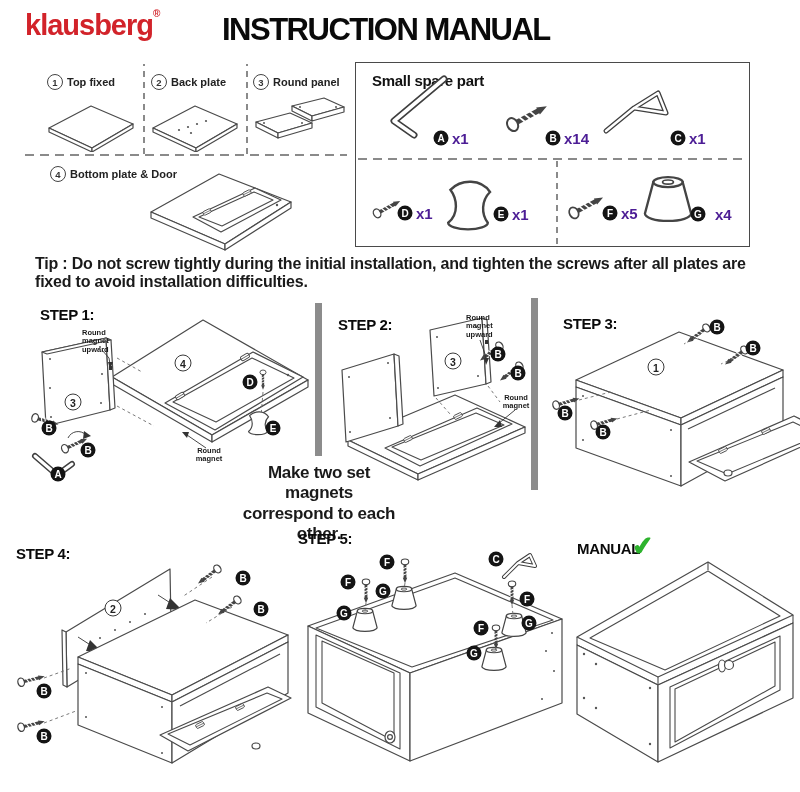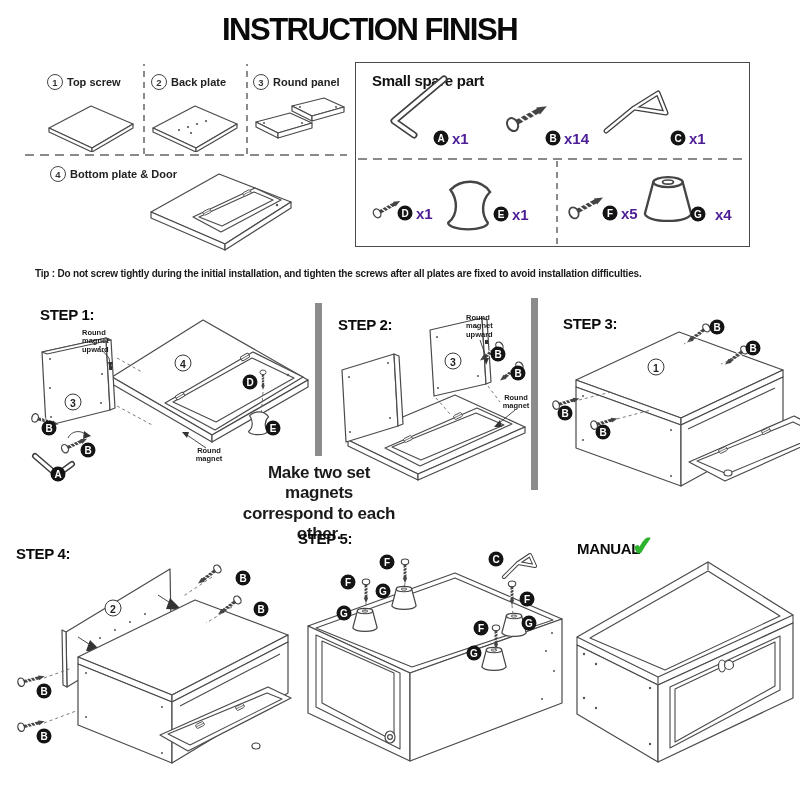--- a/index.html
+++ b/index.html
@@ -19,21 +19,21 @@
   .hdash{height:2.4px;background:repeating-linear-gradient(90deg,#8a8a8a 0 9px,transparent 9px 15px);}
   .part-head{display:flex;align-items:center;gap:4px;font-size:11px;font-weight:600;color:#222;white-space:nowrap;}
   .numcirc{width:14px;height:14px;border:1.2px solid #444;border-radius:50%;display:flex;
            align-items:center;justify-content:center;font-size:9.5px;font-weight:600;color:#333;flex:none;background:#fff;}
 
   
   .sparebox{left:355px;top:62px;width:395px;height:185px;border:1.5px solid #4a4a4a;box-sizing:border-box;}
   .spare-title{left:16px;top:9px;font-size:15px;font-weight:800;letter-spacing:-0.3px;}
   .qty{font-size:15px;font-weight:700;color:#4c1d95;}
 
-  .tip{left:35px;top:268px;width:720px;font-size:10px;font-weight:600;letter-spacing:-0.2px;color:#1a1a1a;}
+  .tip{left:35px;top:255px;width:720px;font-size:16px;font-weight:600;letter-spacing:-0.2px;color:#1a1a1a;}
 
   
   .stephead{font-size:15px;font-weight:800;letter-spacing:-0.3px;color:#0a0a0a;}
   .vbar{width:7px;background:#8c8c8c;}
   .badge{position:absolute;width:15px;height:15px;border-radius:50%;background:#141414;color:#fff;
          display:flex;align-items:center;justify-content:center;font-size:10px;font-weight:700;
          transform:translate(-50%,-50%);z-index:3;}
   .circ{position:absolute;width:17px;height:17px;border-radius:50%;border:1.3px solid #3a3a3a;background:#fff;
         color:#222;display:flex;align-items:center;justify-content:center;font-size:10.5px;font-weight:600;
         transform:translate(-50%,-50%);z-index:2;box-sizing:border-box;}
@@ -76,30 +76,31 @@
     </g>
     <g id="sym-hinge">
       <rect x="-5" y="-2.5" width="10" height="5" rx="1.5" fill="#fff" stroke="#444" stroke-width="1"></rect>
       <line x1="-5" y1="0" x2="5" y2="0" stroke="#444" stroke-width="0.8"></line>
     </g>
   </defs>
 </svg>
 
 <div class="page">
 
-  <div class="abs title">INSTRUCTION FINISH</div>
+  <div class="abs logo"><span>klausberg</span><sup>®</sup></div>
+  <div class="abs title">INSTRUCTION MANUAL</div>
 
   <div class="abs parts">
     <div class="abs vdash" style="left:118px;top:2px;height:90px"></div>
     <div class="abs vdash" style="left:221px;top:2px;height:90px"></div>
     <div class="abs hdash" style="left:0;top:92px;width:322px"></div>
 
     <div class="abs part-head" style="left:22px;top:12px">
       <span class="numcirc">1</span>
-      <span>Top screw</span>
+      <span>Top fixed</span>
     </div>
     <div class="abs part-head" style="left:126px;top:12px">
       <span class="numcirc">2</span>
       <span>Back plate</span>
     </div>
     <div class="abs part-head" style="left:228px;top:12px">
       <span class="numcirc">3</span>
       <span>Round panel</span>
     </div>
     <div class="abs part-head" style="left:25px;top:104px">

